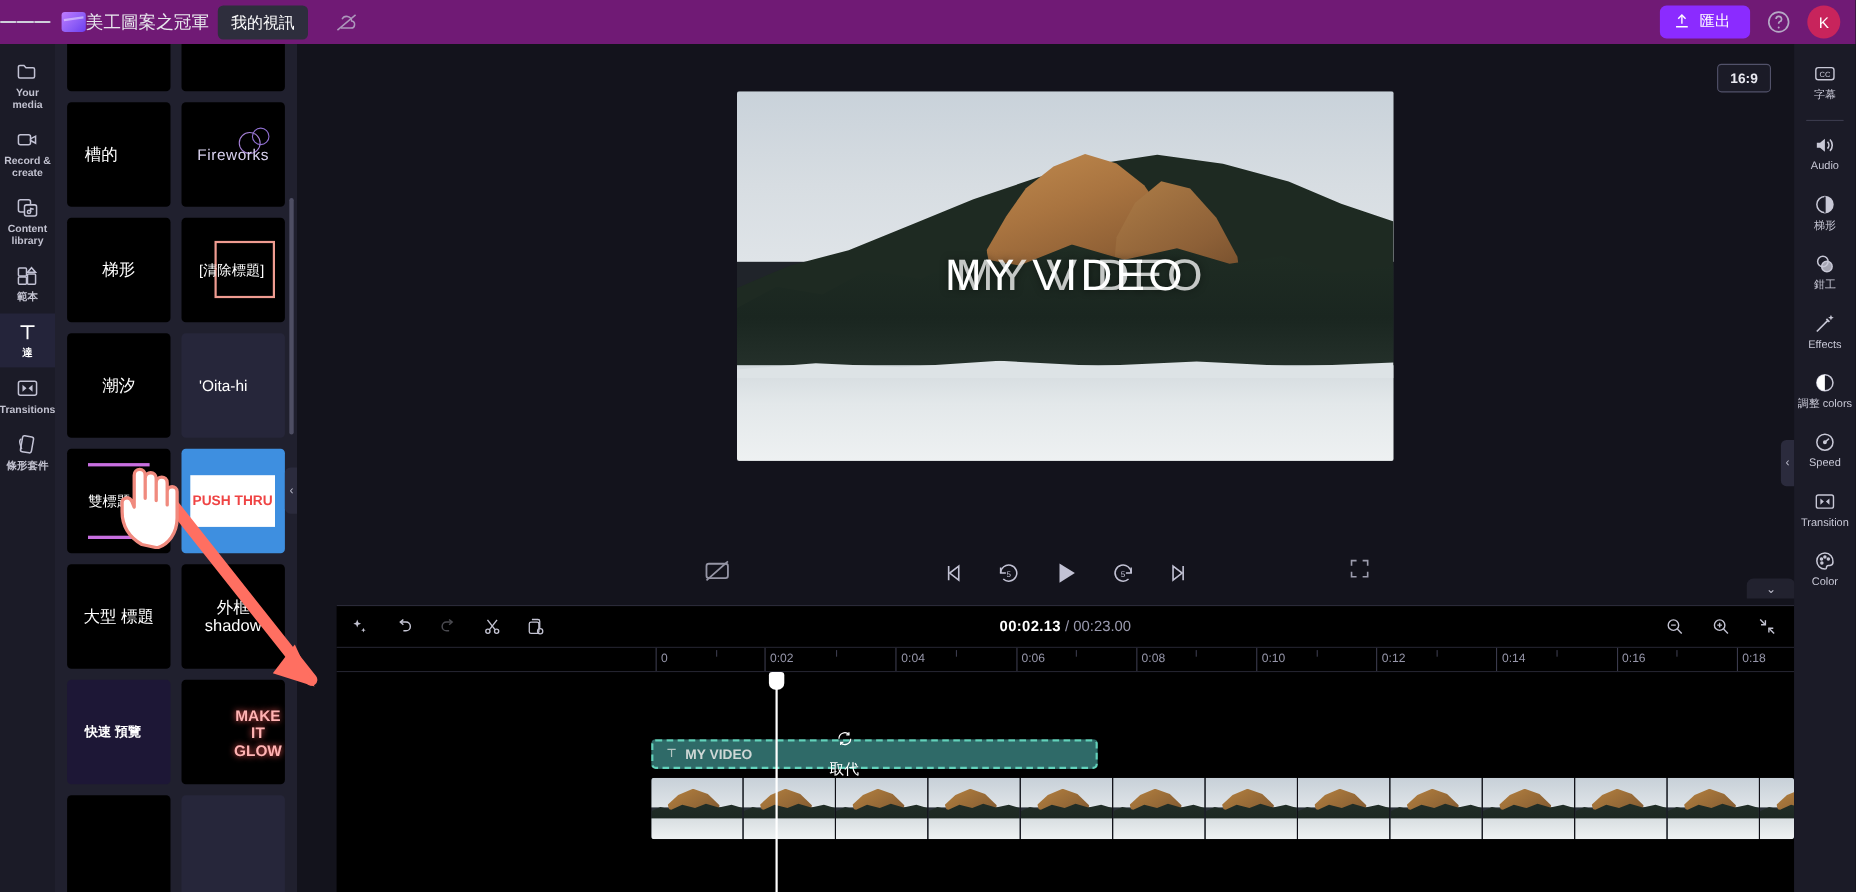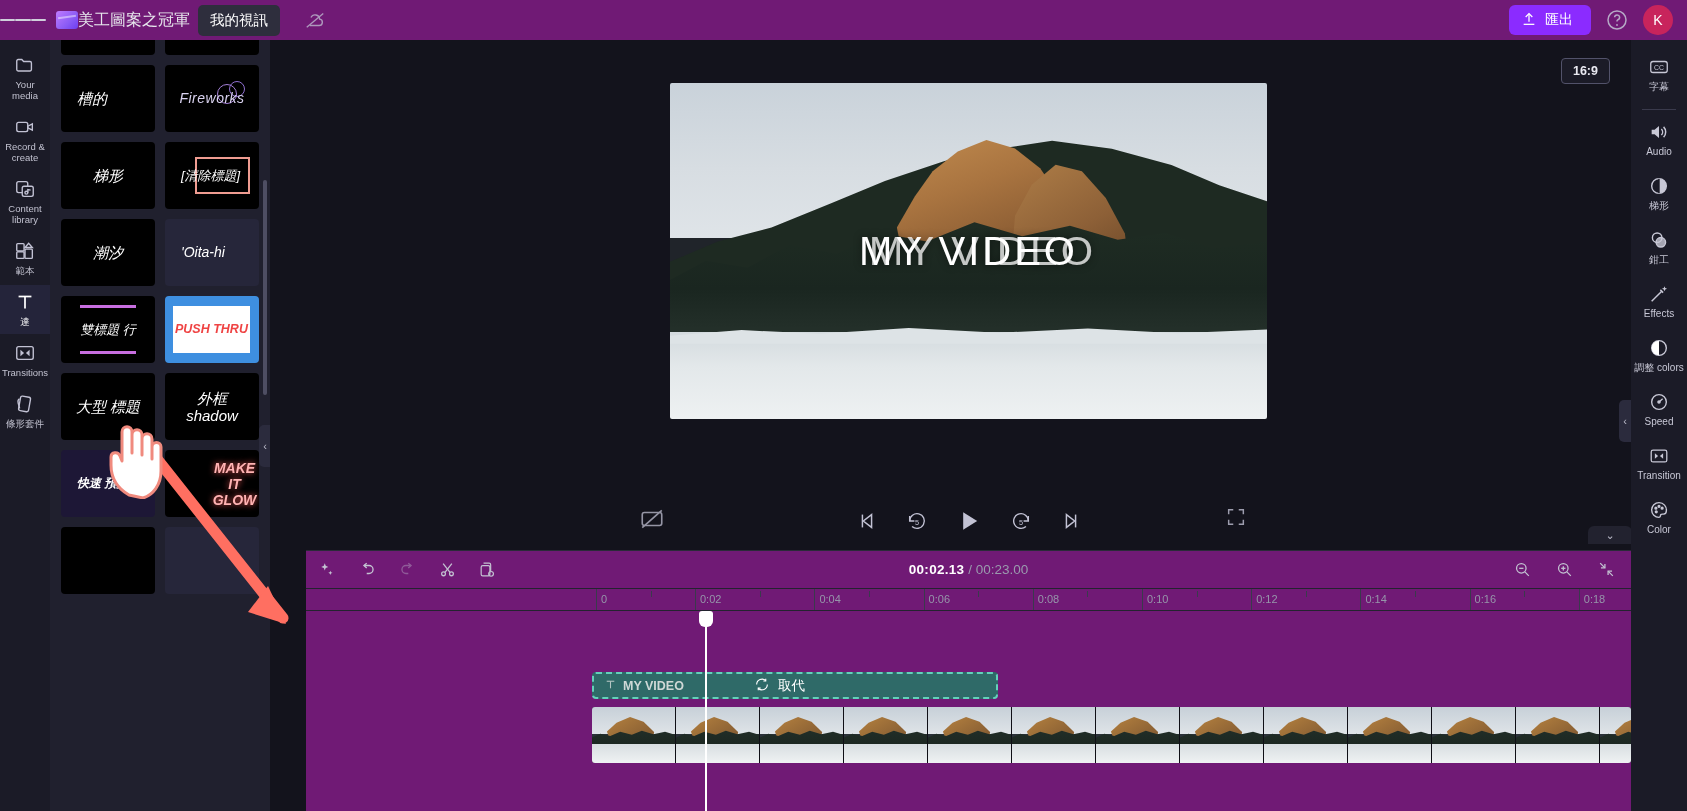--- a/index.html
+++ b/index.html
@@ -50,37 +50,37 @@
 
   
   .rail {
     width: 50px; background:#1b1b27; flex:0 0 50px; display:flex; flex-direction:column;
     align-items:center; padding-top: 8px; gap: 2px; position:relative; z-index:20;
   }
   .rail-item {
     width:50px; padding: 6px 2px 7px; display:flex; flex-direction:column; align-items:center;
     gap:3px; cursor:pointer; color:#b9b9c8;
   }
-  .rail-item .lbl { font-size: 9.5px; line-height: 11px; text-align:center; color:#c2c2d0; }
+  .rail-item .lbl { font-size: 9.5px; line-height: 11px; text-align:center; color:#c2c2d0;font-weight:bold; }
   .rail-item.active { background:#24243a; }
   .rail-item.active .lbl { color:#ffffff; }
   .rail-ico { width:22px;height:22px;display:flex;align-items:center;justify-content:center; }
 
   
   .panel {
     width: 220px; flex: 0 0 220px; background:#20202e; position:relative; overflow:hidden;
   }
   .grid {
     display:grid; grid-template-columns: 1fr 1fr; gap: 10px;
     padding: 0 11px; position:absolute; top:-52px; left:0; right:0;
   }
   .card {
-    height: 67px; border-radius: 4px; background:#000; position:relative; overflow:hidden;
+    height: 95px; border-radius: 4px; background:#000; position:relative; overflow:hidden;
     display:flex; align-items:center; justify-content:center; cursor:pointer;
-    font-size: 15px; color:#fff; text-align:center; line-height:1.15;font-style:italic;
+    font-size: 15px; color:#fff; text-align:center; line-height:1.15;
   }
   .card.dim { background:#26263a; }
   .card.blue { background:#3e8fe0; }
   .card.purple { background:#5b34e0; }
   .card.navy { background:#1d1736; }
   .card .cap { padding: 0 8px; z-index:2; }
   .card .cap.left { position:absolute; left:8px; }
   .panel-scroll {
     position:absolute; right:3px; top:140px; width:4px; height:215px; border-radius:2px;
     background:#4e4e63;
@@ -137,21 +137,21 @@
   .t-btn { width:26px;height:26px;display:flex;align-items:center;justify-content:center;cursor:pointer; color:#c2c2d4;}
   .t-play { width:30px;height:30px; }
   .fullscreen { position:absolute; right:382px; top:14px; width:24px;height:24px; cursor:pointer; opacity:.85;}
   .stage-collapse {
     position:absolute; right:-1px; bottom:6px; width:44px; height:18px;
     background:#22222f; border-radius:6px 6px 0 0; display:flex; align-items:center; justify-content:center;
     color:#b9b9c8; font-size:11px; cursor:pointer;
   }
 
   
-  .timeline { flex:1; display:flex; flex-direction:column; min-height:0; border-top:1px solid #2a2a38; background:#701a75;}
+  .timeline { flex:1; display:flex; flex-direction:column; min-height:0; border-top:1px solid #2a2a38; background:#000000;}
   .tl-toolbar { height:38px; display:flex; align-items:center; position:relative; padding-left:10px; gap:18px;
                 border-bottom:1px solid #23232f; }
   .tl-ico { width:22px;height:22px;display:flex;align-items:center;justify-content:center;cursor:pointer;color:#c3c3d2;}
   .tl-ico.disabled { opacity:.38; }
   .tc { position:absolute; left:0; right:0; text-align:center; font-size:13.5px; pointer-events:none;}
   .tc b { color:#ffffff; letter-spacing:.3px; }
   .tc span { color:#9a9aae; }
   .tl-right { margin-left:auto; display:flex; align-items:center; gap:20px; padding-right:14px; }
 
   .ruler { height:22px; position:relative; border-bottom:1px solid #23232f; }
@@ -161,21 +161,21 @@
 
   .tracks { flex:1; position:relative; overflow:hidden; }
   .clip-text {
     position:absolute; left:286px; top:61px; width:406px; height:27px;
     background:#2f6a68; border:2px dashed #62d2bb; border-radius:4px;
     display:flex; align-items:center; cursor:pointer;
   }
   .clip-text .ct-label { display:flex; align-items:center; gap:6px; padding-left:10px; font-size:12.5px; color:#cfd8d6; font-weight:bold;}
   .replace-pill {
     position:absolute; left:160px; top:50%; transform:translateY(-50%);
-    display:flex; align-items:center; gap:8px; font-size:13.5px; color:#ffffff;
+    display:flex; align-items:center; gap:8px; font-size:13.5px; color:#ffffff;flex-direction:column;
   }
   .vid-track {
     position:absolute; left:286px; top:96px; height:56px; right:0; overflow:hidden;
     border-radius:3px; display:flex;
   }
   .thumb { width:84px; height:56px; flex:0 0 84px; position:relative; overflow:hidden;
            border-right:1px solid #0f0f16; background:#2a3138;}
   .thumb .t-sky{ position:absolute; inset:0 0 52% 0; background:linear-gradient(180deg,#c7d0d8,#dfe4e8); }
   .thumb .t-rock{ position:absolute; left:18%; top:18%; width:58%; height:46%;
      background:linear-gradient(150deg,#b5813f,#7b5530); clip-path: polygon(8% 100%,0% 56%,20% 22%,48% 0%,76% 18%,98% 58%,94% 100%); }

